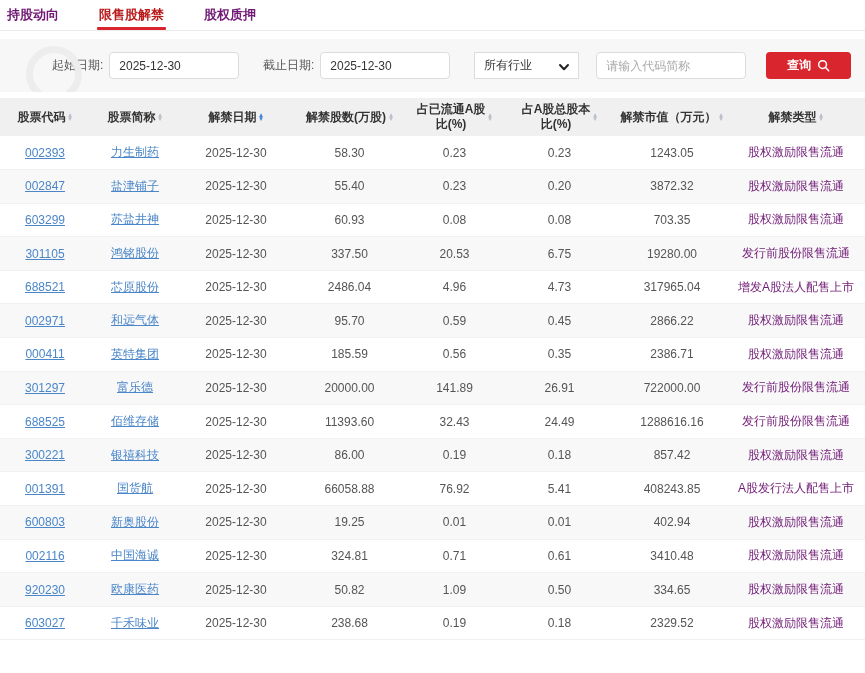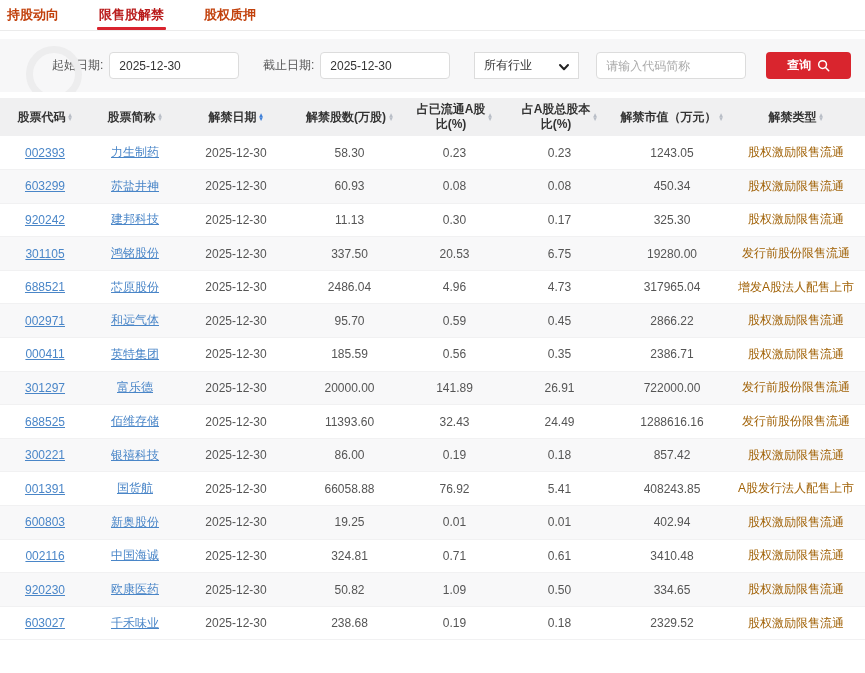--- a/index.html
+++ b/index.html
@@ -3,21 +3,21 @@
 <meta charset="utf-8">
 <style>
   * { box-sizing: border-box; margin: 0; padding: 0; }
   html,body { width:865px; height:673px; background:#fff;
     font-family:"Liberation Sans","DejaVu Sans",sans-serif; overflow:hidden; }
 
   
   .tabbar { display:flex; gap:36px; height:31px; align-items:stretch;
     border-bottom:1px solid #ebebeb; padding:0 5px; background:#fff; }
   .tab { position:relative; display:flex; align-items:center; padding:0 2px;
-    font-size:13px; font-weight:bold; color:#c2410c; cursor:pointer; }
+    font-size:13px; font-weight:bold; color:#701a75; cursor:pointer; }
   .tab.active { color:#b91c1c; }
   .tab.active::after { content:""; position:absolute; left:0; right:0; bottom:0;
     height:3px; background:#d9232e; border-radius:1px; }
 
   
   .filterbar { position:relative; margin-top:8px; background:#f7f7f8;
     height:53px; display:flex; align-items:center; padding:0 14px 0 52px;
     overflow:hidden; }
   .watermark { position:absolute; left:26px; top:7px; width:56px; height:56px;
     border:7px solid #ededee; border-radius:50%; pointer-events:none; }
@@ -48,21 +48,21 @@
   .hwrap { display:flex; align-items:center; justify-content:center; gap:3px; }
   .hlabel { white-space:pre-line; line-height:1.25; }
   .sort { display:inline-flex; flex-direction:column; line-height:0.5;
     font-size:8px; color:#b8bdc6; transform:scale(.9); }
   .sort.active { color:#3e7fd8; }
   tbody td { height:33.6px; font-size:12px; color:#555; text-align:center;
     vertical-align:middle; border-bottom:1px solid #f1f1f2; padding:0 3px;
     white-space:nowrap; overflow:hidden; }
   tbody tr:nth-child(even) { background:#f8f8f9; }
   .lnk { color:#4a86c8; text-decoration:underline; cursor:pointer; }
-  td.type-cell { color:#a16207; }
+  td.type-cell { color:#701a75; }
 </style>
 </head>
 <body>
 
 <div class="tabbar">
     <div class="tab">持股动向</div>
     <div class="tab active">限售股解禁</div>
     <div class="tab">股权质押</div>
   </div>
 
@@ -186,37 +186,37 @@
         <td><a class="lnk">002393</a></td>
         <td><a class="lnk">力生制药</a></td>
         <td>2025-12-30</td>
         <td>58.30</td>
         <td>0.23</td>
         <td>0.23</td>
         <td>1243.05</td>
         <td class="type-cell">股权激励限售流通</td>
       </tr>
       <tr>
+        <td><a class="lnk">002847</a></td>
+        <td><a class="lnk">盐津铺子</a></td>
+        <td>2025-12-30</td>
+        <td>55.40</td>
+        <td>0.23</td>
+        <td>0.20</td>
+        <td>3872.32</td>
+        <td class="type-cell">股权激励限售流通</td>
+      </tr>
+      <tr>
         <td><a class="lnk">603299</a></td>
         <td><a class="lnk">苏盐井神</a></td>
         <td>2025-12-30</td>
         <td>60.93</td>
         <td>0.08</td>
         <td>0.08</td>
-        <td>450.34</td>
-        <td class="type-cell">股权激励限售流通</td>
-      </tr>
-      <tr>
-        <td><a class="lnk">920242</a></td>
-        <td><a class="lnk">建邦科技</a></td>
-        <td>2025-12-30</td>
-        <td>11.13</td>
-        <td>0.30</td>
-        <td>0.17</td>
-        <td>325.30</td>
+        <td>703.35</td>
         <td class="type-cell">股权激励限售流通</td>
       </tr>
       <tr>
         <td><a class="lnk">301105</a></td>
         <td><a class="lnk">鸿铭股份</a></td>
         <td>2025-12-30</td>
         <td>337.50</td>
         <td>20.53</td>
         <td>6.75</td>
         <td>19280.00</td>

